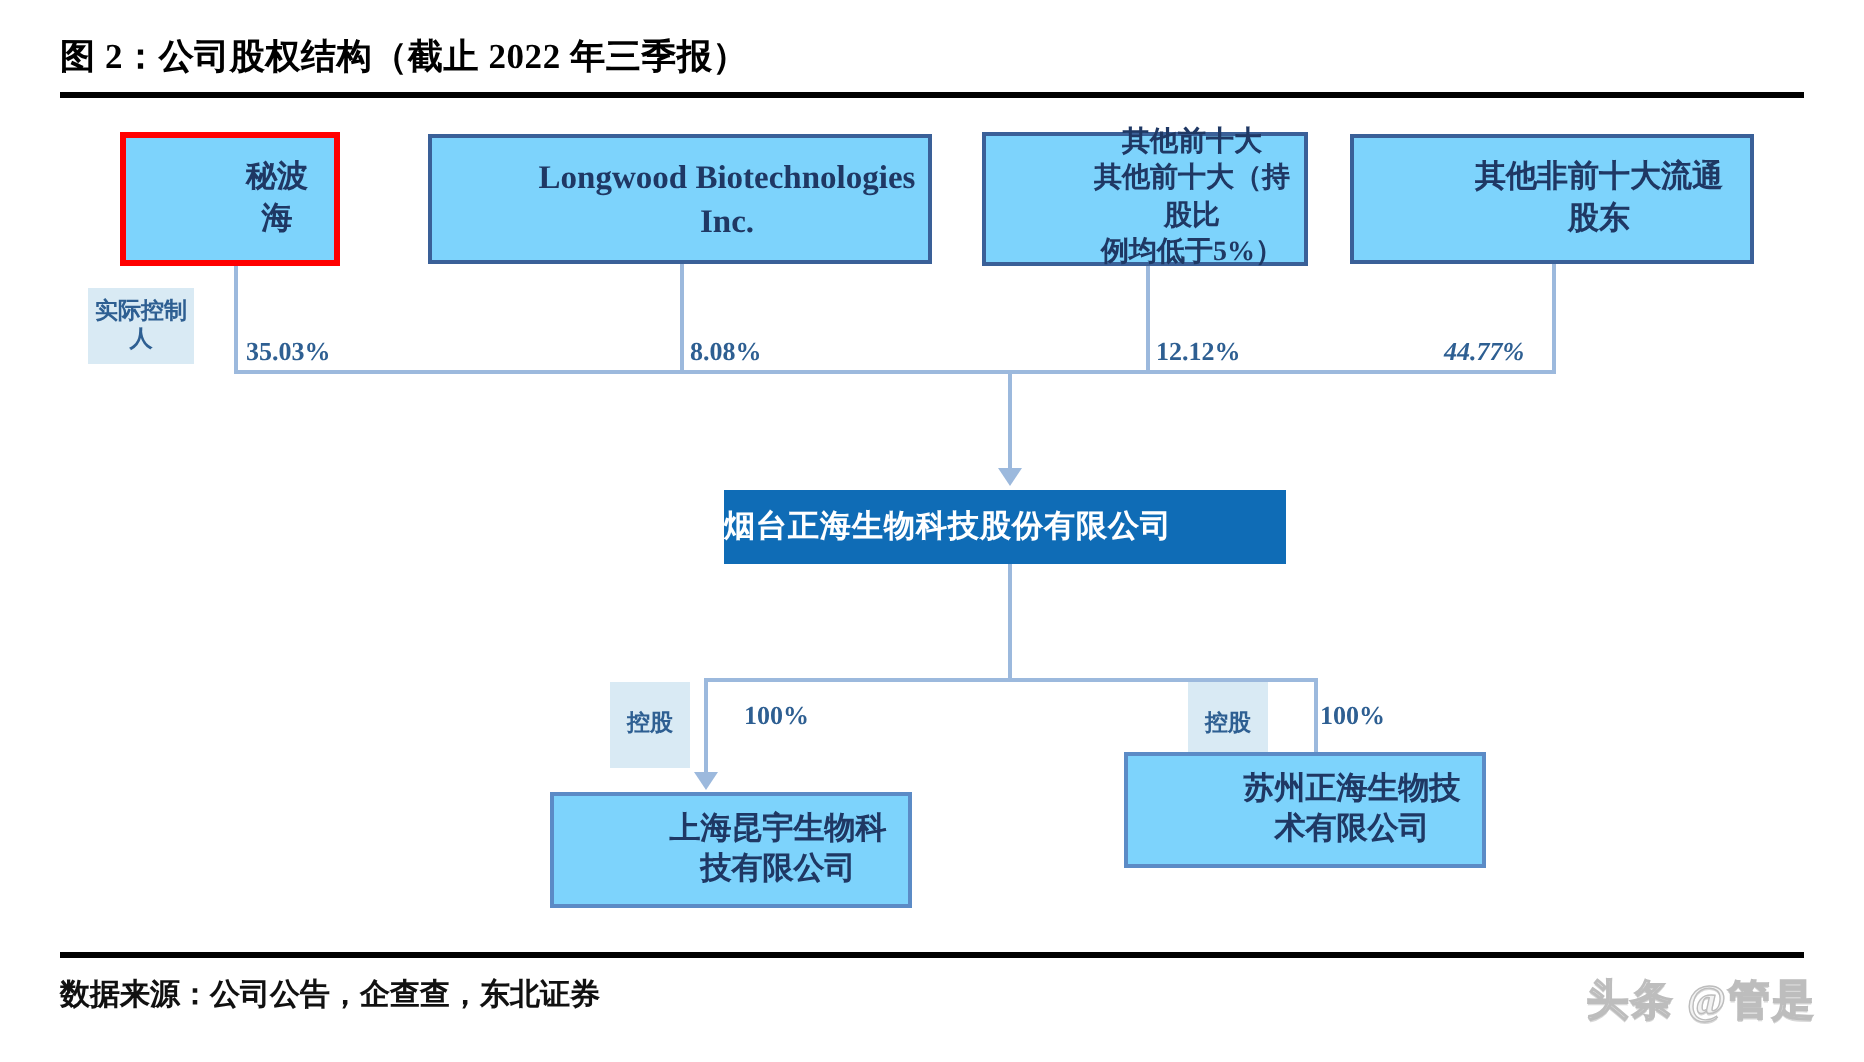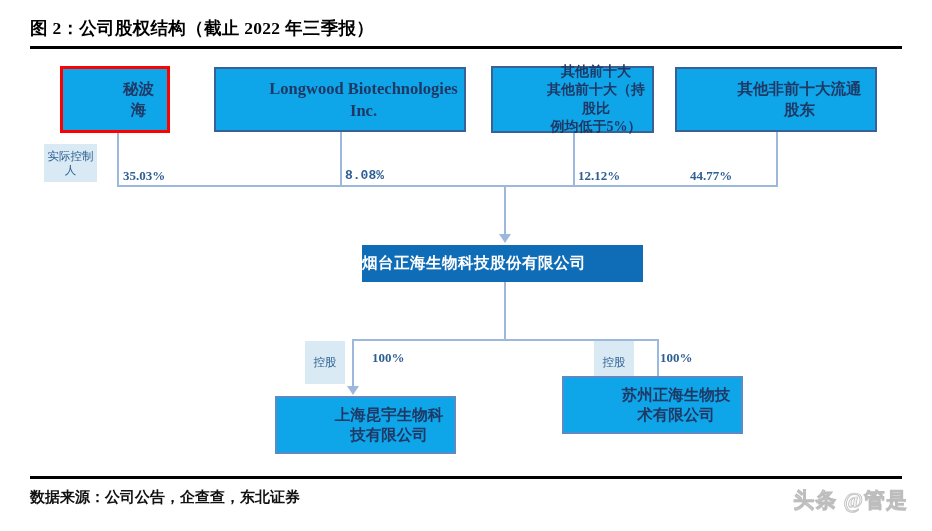--- a/index.html
+++ b/index.html
@@ -55,21 +55,21 @@
     letter-spacing: 1px;
     white-space: nowrap;
     -webkit-text-stroke: 0.7px #bdbdbd;
     text-shadow: 0 1px 0 #d8d8d8;
     margin-left: 32px;
   }
 
   
   .node {
     position: absolute;
-    background: #0ea5e9;
+    background: #7dd3fc;
     display: flex;
     align-items: center;
     justify-content: center;
     text-align: center;
     color: #1f3864;
     font-weight: bold;
     line-height: 1.32;
     padding-left: 47px;
   }
   .node.red   { border: 3px solid #ff0000; }
@@ -94,43 +94,43 @@
 
   .node-sub-l { left: 275px; top: 396px; width: 181px; height: 58px; font-size: 15.5px; }
   .node-sub-r { left: 562px; top: 376px; width: 181px; height: 58px; font-size: 15.5px; }
 
   
   .chip {
     position: absolute;
     background: #d9eaf4;
     color: #2e5f92;
     font-size: 11.5px;
-    font-weight: normal;
+    font-weight: bold;
     line-height: 1.25;
     display: flex;
     align-items: center;
     justify-content: center;
     text-align: center;
   }
   .chip-controller { left: 44px;  top: 144px; width: 53px;  height: 38px; }
   .chip-hold-l     { left: 305px; top: 341px; width: 40px;  height: 43px; }
   .chip-hold-r     { left: 594px; top: 341px; width: 40px;  height: 43px; }
 
   
   .pct {
     position: absolute;
     color: #2e5f92;
     font-size: 13px;
     font-weight: bold;
     white-space: nowrap;
   }
   .pct-1 { left: 123px; top: 168px; }
-  .pct-2 { left: 345px; top: 168px; font-family: Liberation Mono, monospace; }
+  .pct-2 { left: 345px; top: 168px; }
   .pct-3 { left: 578px; top: 168px; }
-  .pct-4 { left: 690px; top: 168px; }
+  .pct-4 { left: 722px; top: 168px; font-style: italic; }
   .pct-5 { left: 372px; top: 350px; }
   .pct-6 { left: 660px; top: 350px; }
 
   
   .ln { position: absolute; background: #9cb9dd; }
   .ln-v { width: 2px; }
   .ln-h { height: 2px; }
 
   
   .d1 { left: 117px; top: 133px; height: 53px; }

